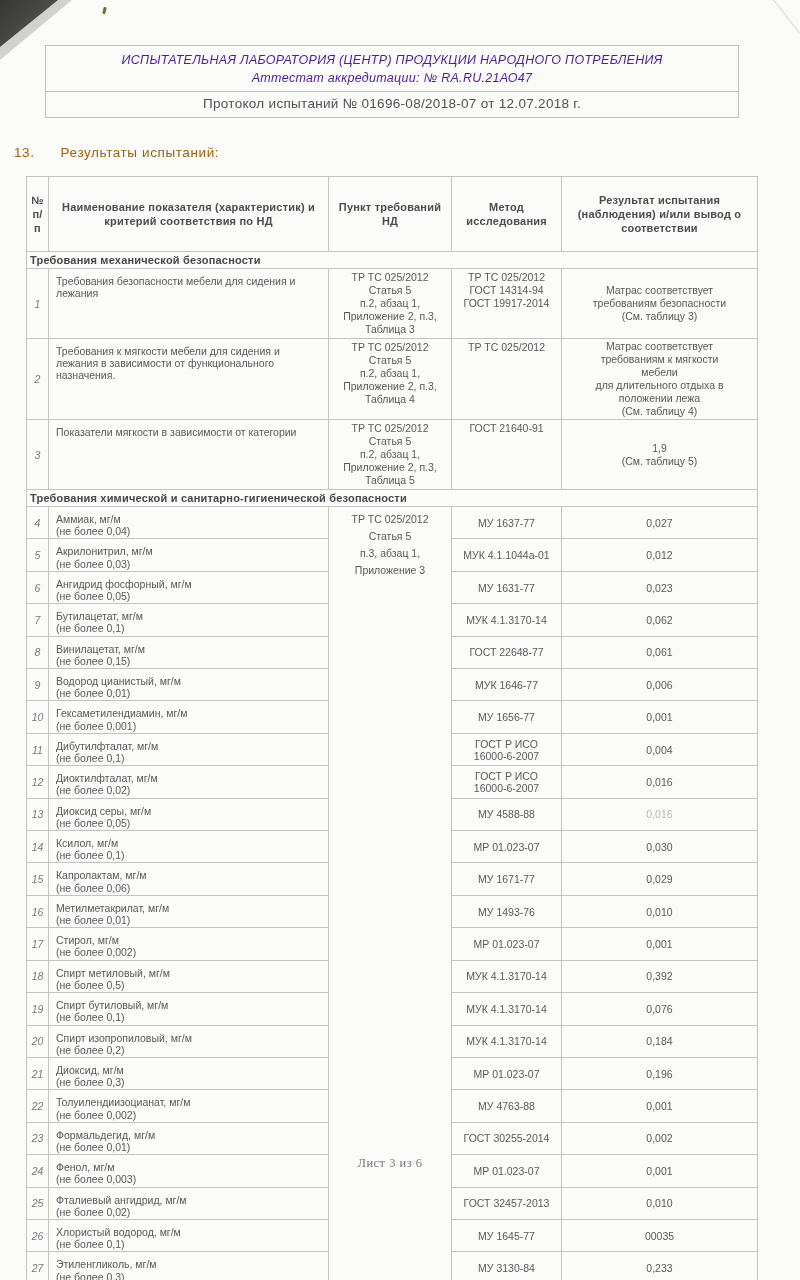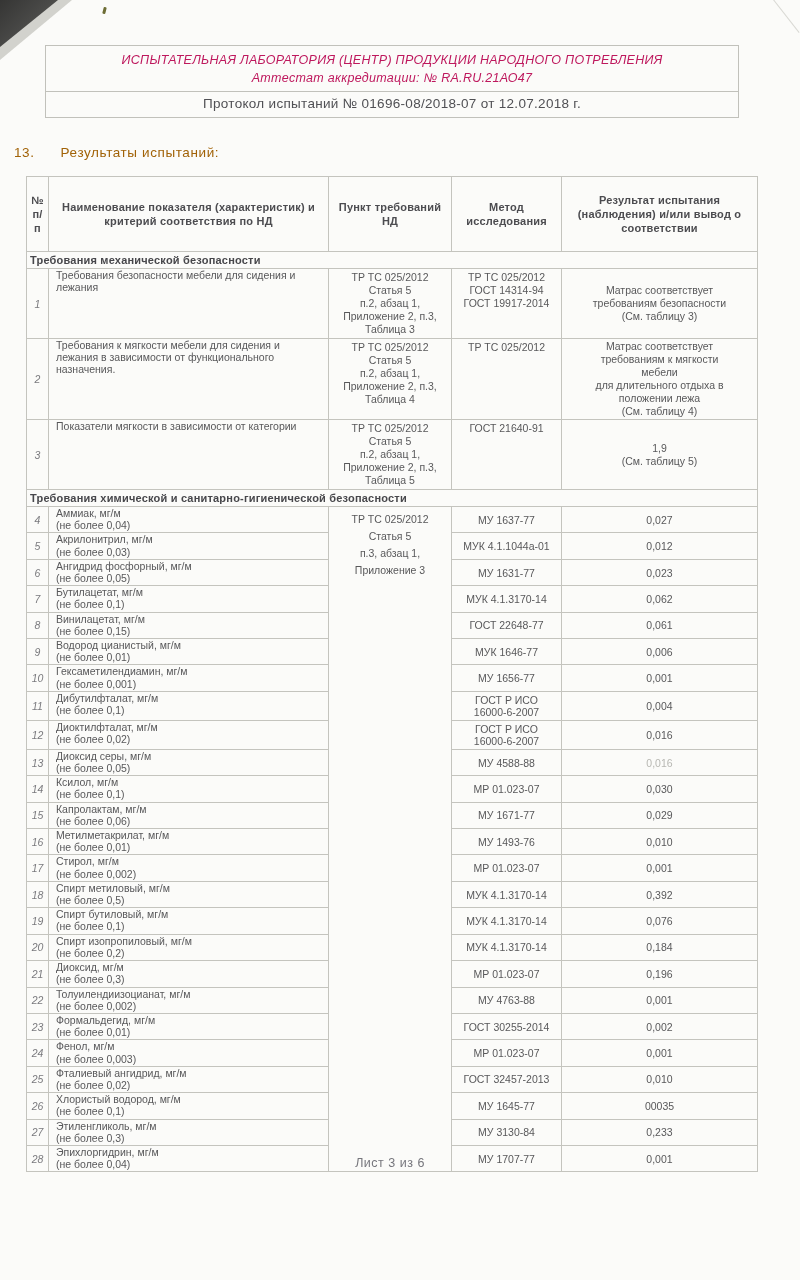--- a/index.html
+++ b/index.html
@@ -27,21 +27,21 @@
   }
   .edge-artifact{
     position:absolute;right:-8px;top:14px;width:46px;height:1px;
     background:#d9d9d4;transform:rotate(52deg);
   }
   
   .header-box{
     position:absolute;left:45px;top:45px;width:692px;
     border:1px solid #c1c1bb;background:transparent;
   }
-  .header-main{padding:7px 10px 5px;text-align:center;font-style:italic;color:#be185d;}
+  .header-main{padding:7px 10px 5px;text-align:center;font-style:italic;color:#4c1d95;}
   .header-main .tl{font-size:12.5px;line-height:15px;letter-spacing:0.3px;}
   .header-main .accr{font-size:12.5px;line-height:16px;margin-top:2px;letter-spacing:0.3px;}
   .header-protocol{
     border-top:1px solid #c1c1bb;text-align:center;
     padding:4px 0 6px;font-size:13.5px;color:#505054;letter-spacing:0.3px;
   }
   
   .results-heading{position:absolute;left:14px;top:145px;font-size:13.5px;color:#a16207;letter-spacing:0.6px;}
   .results-heading .rh-num{display:inline-block;margin-right:26px;}
   
@@ -59,38 +59,38 @@
   td.section-td{
     font-weight:bold;font-size:11px;color:#47474b;
     padding:2px 2px 2px 3px;letter-spacing:0.2px;
   }
   td.num-cell{
     font-style:italic;color:#7a7a7e;text-align:center;
     vertical-align:middle;font-size:10.5px;padding:0;
   }
   td.name-cell{
     vertical-align:top;text-align:left;
-    padding:0 4px 1px 7px;line-height:12.2px;
+    padding:6px 4px 1px 7px;line-height:12.2px;
   }
   td.clause-cell,td.method-cell{
     vertical-align:top;text-align:center;padding:2px 2px;line-height:13px;
   }
   td.result-cell{
     vertical-align:middle;text-align:center;padding:1px 20px;line-height:13px;
   }
   td.clause-merged{
     vertical-align:top;text-align:center;padding:4px 2px;line-height:17px;
   }
   tr.r-chem{height:26px;}
   tr.r-chem td.method-cell,tr.r-chem td.result-cell{vertical-align:middle;line-height:12px;}
   td.faded{color:#b7b7b2;}
   
   .footer{
     position:absolute;left:0;top:1156px;width:780px;text-align:center;
-    font-size:12.5px;color:#76767c;letter-spacing:0.5px;
+    font-size:12.5px;color:#76767c;letter-spacing:0.5px;font-family:Liberation Serif, serif;
   }
 </style>
 </head>
 <body>
 
 <div>
 
   <div class="fold-light"></div>
   <div class="fold-dark"></div>
   <div class="speck"></div>

